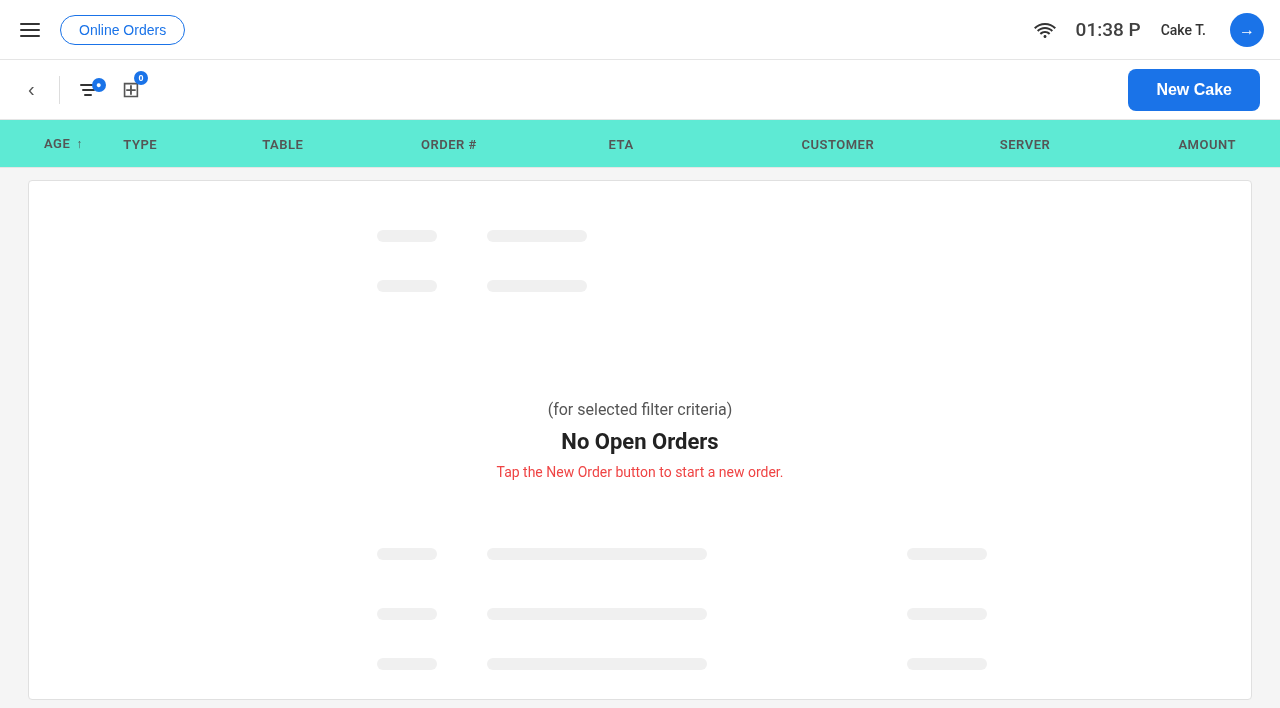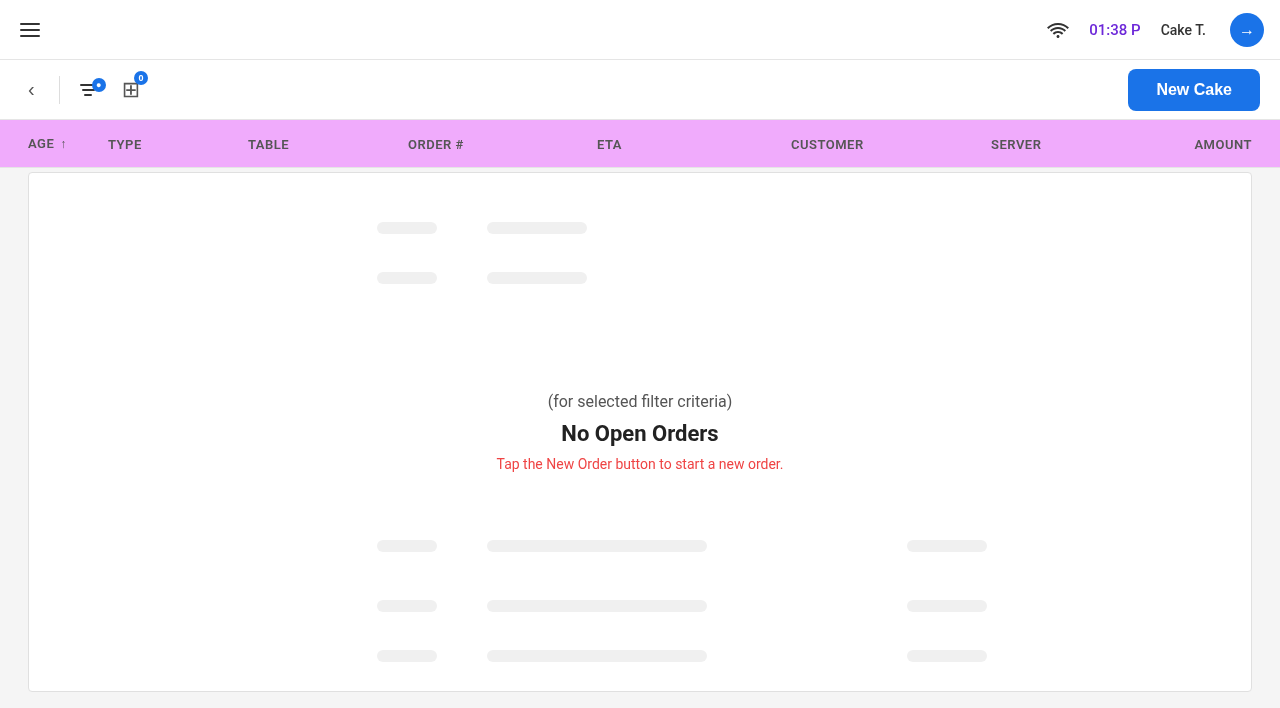--- a/index.html
+++ b/index.html
@@ -60,23 +60,23 @@
     .topbar-right {
       display: flex;
       align-items: center;
       gap: 20px;
     }
     .wifi-icon {
       display: flex;
       align-items: center;
     }
     .time-display {
-      font-size: 15px;
+      font-size: 19px;
       font-weight: 500;
-      color: #6d28d9;
+      color: #404040;
     }
     .user-section {
       display: flex;
       align-items: center;
       gap: 24px;
     }
     .user-name {
       font-size: 14px;
       color: #333;
       font-weight: 500;
@@ -197,24 +197,25 @@
       padding: 12px 28px;
       font-size: 16px;
       font-weight: 600;
       cursor: pointer;
     }
 
     
     .table-header {
       display: flex;
       align-items: center;
-      padding: 0 28px;
+      padding: 0 44px;
       height: 48px;
-      background: #f0abfc;
+      background: #5eead4;
       border-bottom: 1px solid #e5e5e5;
+      justify-content: flex-end;
     }
     .col-age {
       width: 80px;
       display: flex;
       align-items: center;
       gap: 6px;
     }
     .col-type { width: 140px; }
     .col-table { width: 160px; }
     .col-order { width: 180px; }
@@ -231,21 +232,21 @@
       text-transform: uppercase;
     }
     .sort-arrow {
       font-size: 12px;
       color: #555;
     }
 
     
     .main-content {
       background: #fff;
-      margin: 4px 28px;
+      margin: 12px 28px;
       border: 1px solid #e0e0e0;
       border-radius: 4px;
       height: calc(708px - 60px - 60px - 48px - 20px);
       display: flex;
       flex-direction: column;
       align-items: center;
       justify-content: center;
       position: relative;
     }
 
@@ -304,20 +305,21 @@
 
 <div class="topbar">
   <div class="topbar-left">
     <button class="menu-icon-btn">
       <div class="menu-icon-lines">
         <span></span>
         <span></span>
         <span></span>
       </div>
     </button>
+    <button class="online-orders-btn">Online Orders</button>
   </div>
   <div class="topbar-right">
 
     <div class="wifi-icon">
       <svg class="wifi-svg" viewBox="0 0 22 16" fill="none" xmlns="http://www.w3.org/2000/svg">
         <path d="M11 13C11.8284 13 12.5 13.6716 12.5 14.5C12.5 15.3284 11.8284 16 11 16C10.1716 16 9.5 15.3284 9.5 14.5C9.5 13.6716 10.1716 13 11 13Z" fill="#333"></path>
         <path d="M11 9C13.0711 9 14.9289 9.85786 16.2929 11.2218L14.8787 12.636C13.8929 11.6501 12.5355 11 11 11C9.46447 11 8.10712 11.6501 7.12132 12.636L5.70711 11.2218C7.07107 9.85786 8.92893 9 11 9Z" fill="#333"></path>
         <path d="M11 5C14.1421 5 16.9706 6.28595 19.0208 8.33611L17.6066 9.75033C15.9289 8.07262 13.5858 7 11 7C8.41421 7 6.07107 8.07262 4.39340 9.75033L2.97918 8.33611C5.02944 6.28595 7.85786 5 11 5Z" fill="#333"></path>
         <path d="M11 1C15.2843 1 19.1421 2.71447 21.9706 5.54289L20.5564 6.95711C18.1005 4.50122 14.7279 3 11 3C7.27208 3 3.89949 4.50122 1.44365 6.95711L0.0294189 5.54289C2.85786 2.71447 6.71573 1 11 1Z" fill="#333"></path>
       </svg>

